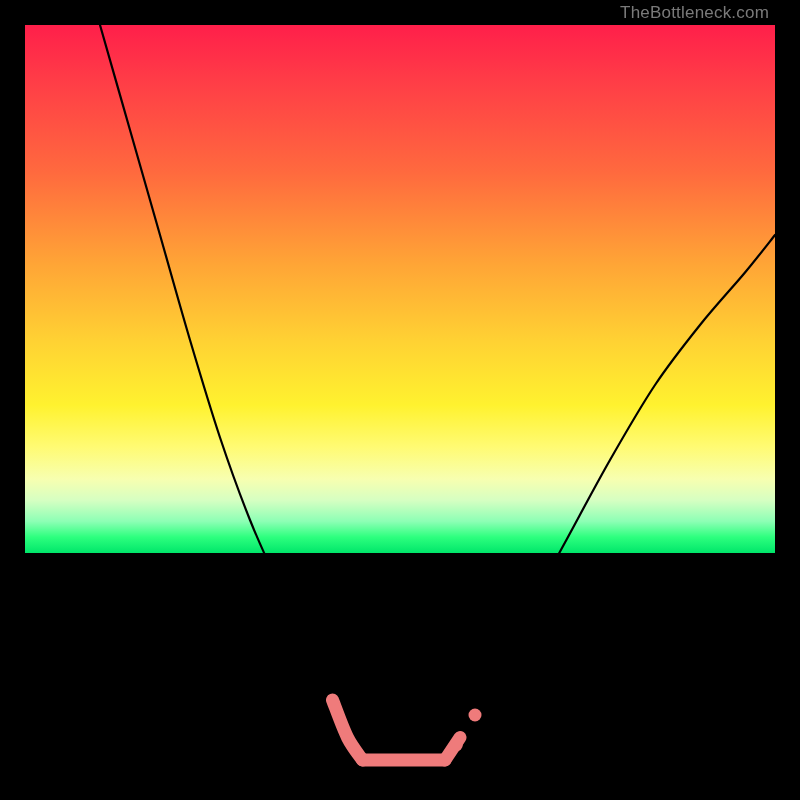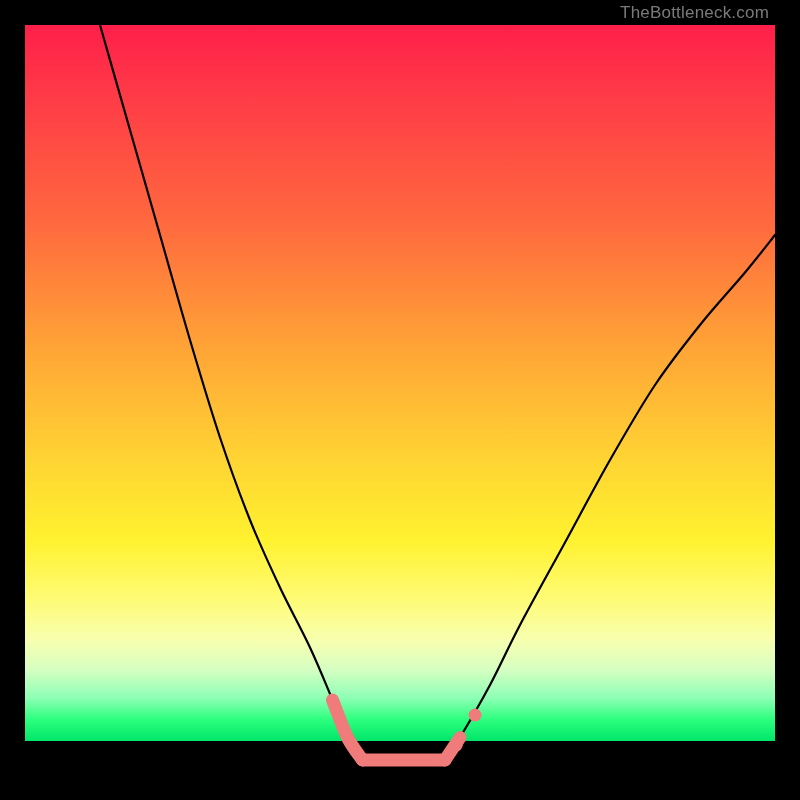--- a/index.html
+++ b/index.html
@@ -14,21 +14,21 @@
     position: relative;
     width: 800px;
     height: 800px;
     background: #000;
   }
   .plot-area {
     position: absolute;
     left: 25px;
     top: 25px;
     width: 750px;
-    height: 716px;
+    height: 528px;
     
     background: linear-gradient(to bottom,
       #ff1f4a 0%,
       #ff3b47 10%,
       #ff6a3e 28%,
       #ffa436 45%,
       #ffd233 60%,
       #fff22f 72%,
       #fffb74 80%,
       #f7ffb0 86%,

